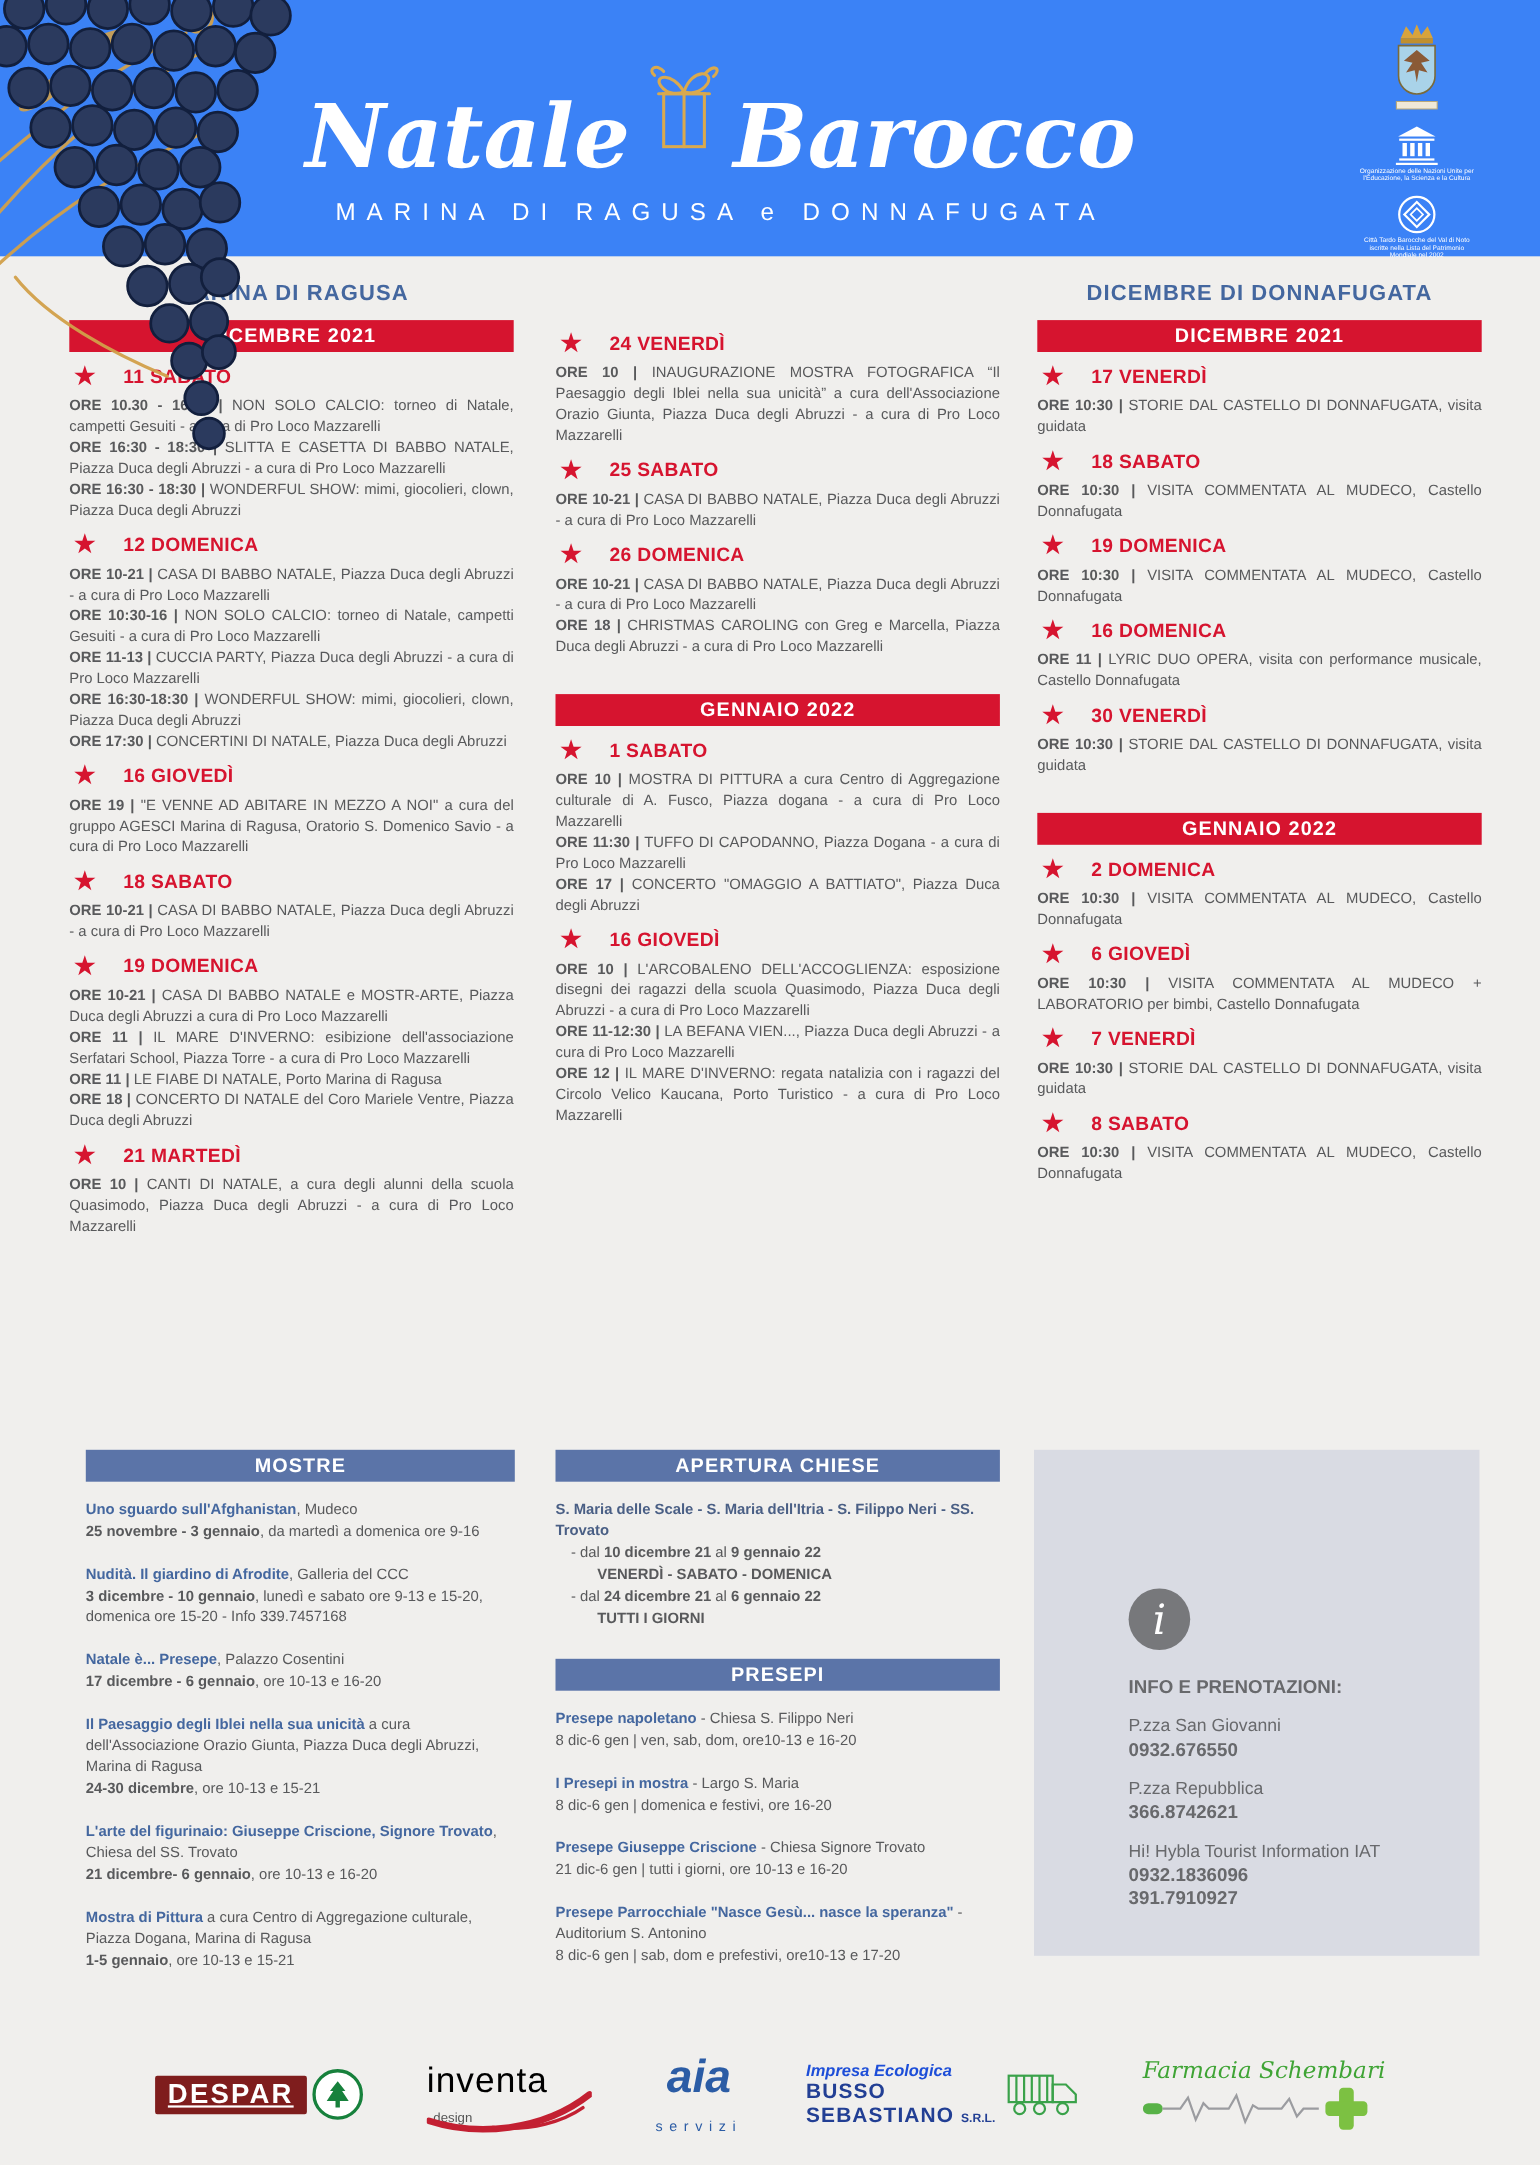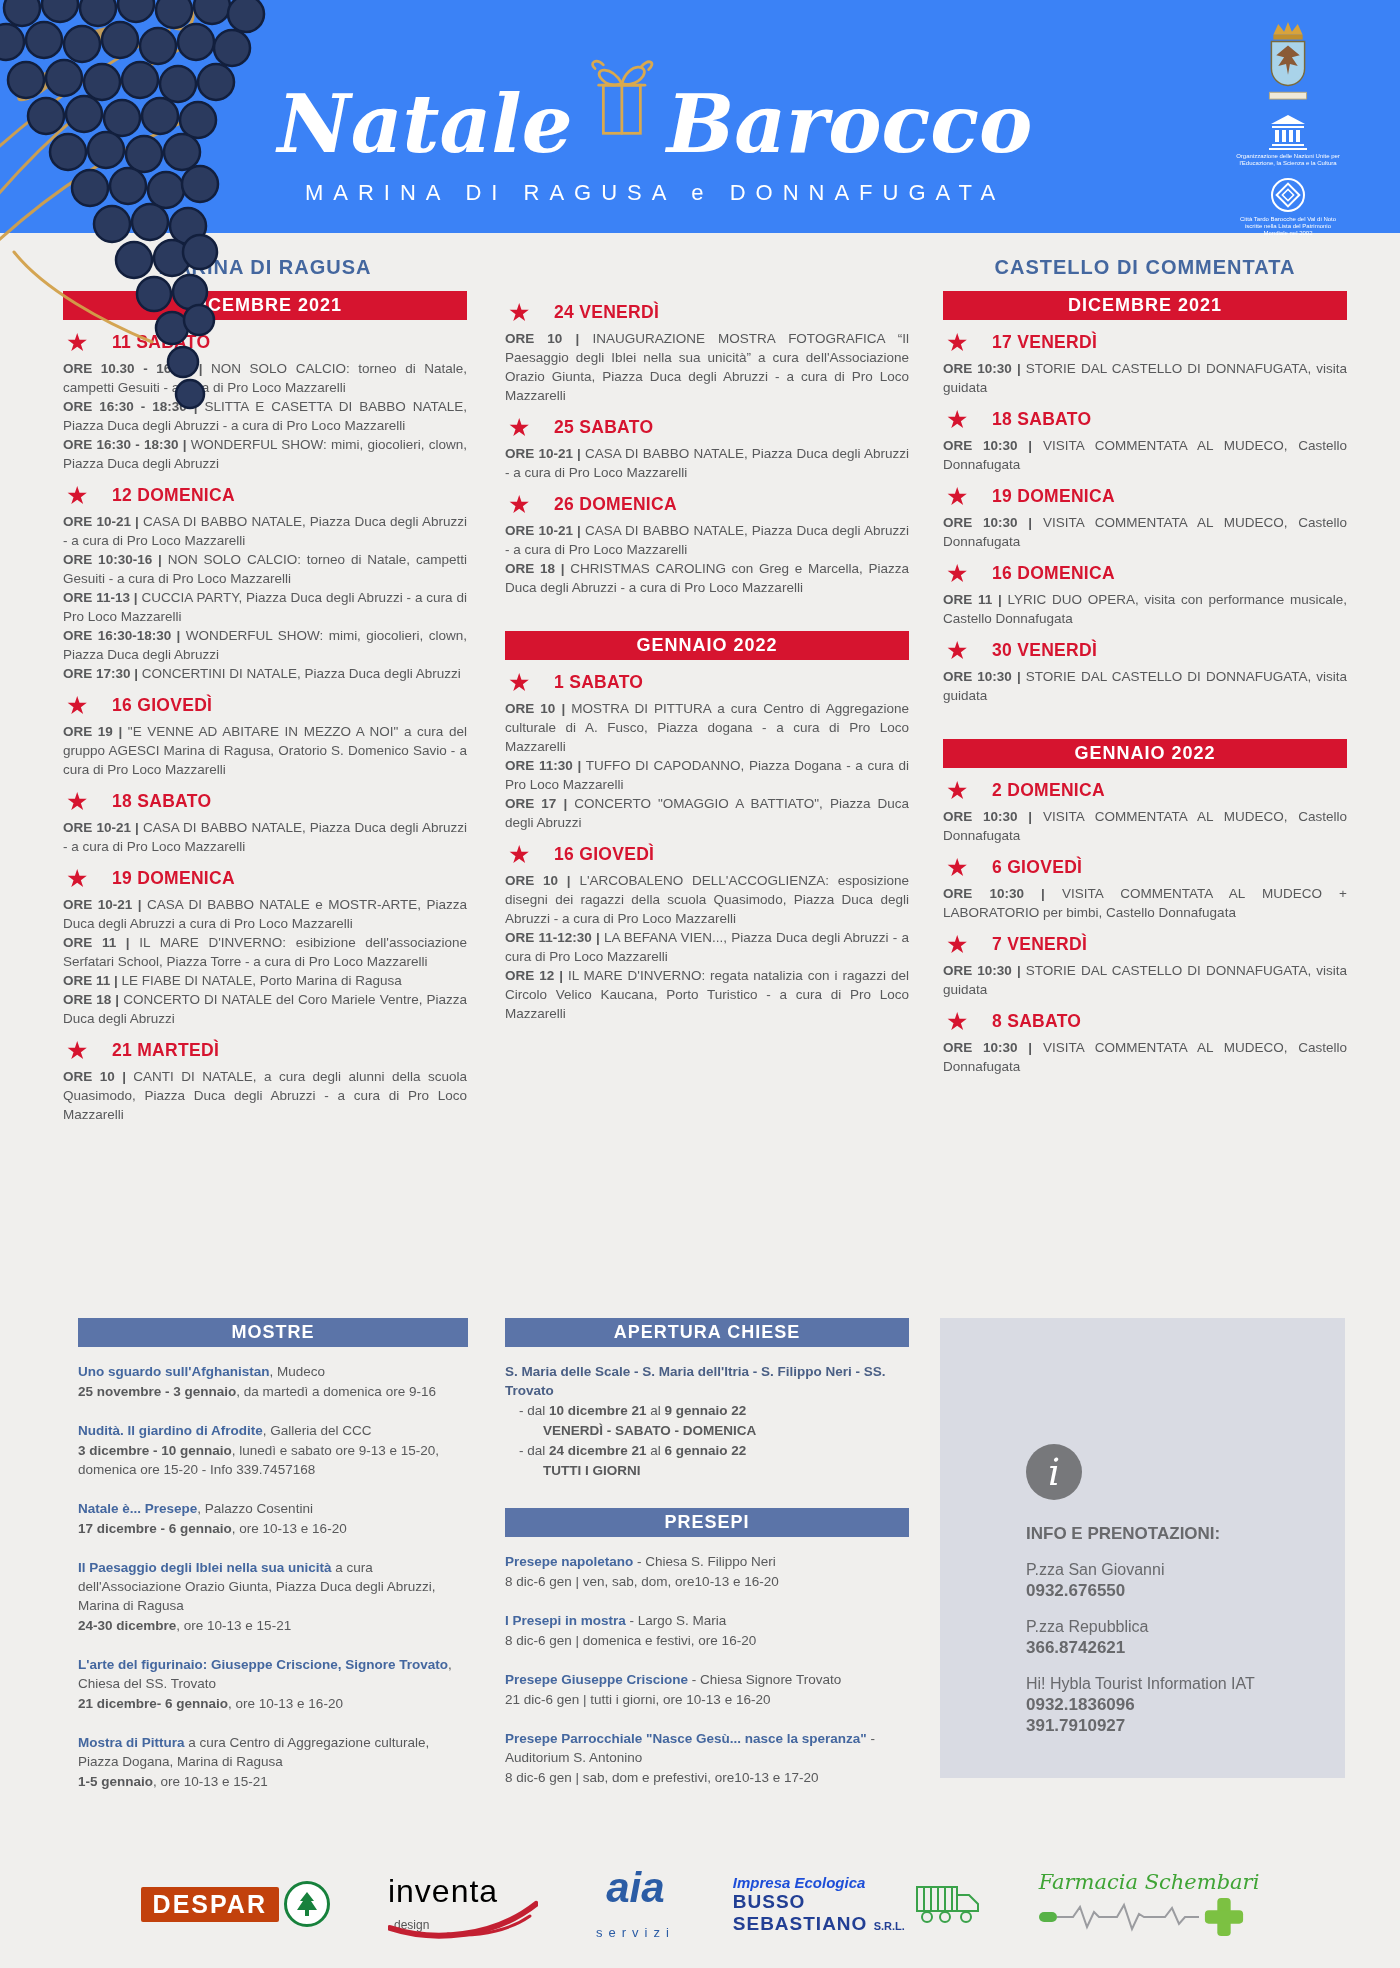--- a/index.html
+++ b/index.html
@@ -55,22 +55,22 @@
              display:flex;align-items:center;justify-content:center;margin:126px 0 24px 86px;
              font-family:"DejaVu Serif",serif;font-style:italic;font-size:38px;}
   .info-head{margin-left:86px;font-weight:bold;font-size:17px;color:#68696c;}
   .info-entry{margin:15px 0 0 86px;color:#68696c;font-size:16px;line-height:21px;}
   .phone{font-weight:bold;font-size:17px;color:#68696c;}
 
   
   .sponsors{position:absolute;left:0;top:1862px;width:1400px;height:84px;display:flex;
             align-items:center;justify-content:center;gap:58px;}
   .sp{display:flex;align-items:center;}
-  .despar-box{background:#c2410c;color:#fff;font-weight:bold;font-size:25px;letter-spacing:2px;
-              padding:3px 12px;border-radius:2px;}
+  .despar-box{background:#7f1d1d;color:#fff;font-weight:bold;font-size:25px;letter-spacing:2px;
+              padding:3px 12px;border-radius:2px;text-decoration:underline;}
   .despar-circle{width:40px;height:40px;border-radius:50%;border:3px solid #17813c;background:#fff;
                  display:flex;align-items:center;justify-content:center;margin-left:5px;}
   .inventa{flex-direction:column;align-items:flex-start;position:relative;width:150px;}
   .inventa-name{font-size:32px;color:#000000;letter-spacing:1px;line-height:30px;}
   .inventa-sub{font-size:12px;color:#555;margin:12px 0 0 6px;}
   .inventa svg{position:absolute;left:0;top:22px;}
   .aia{flex-direction:column;align-items:center;gap:15px;}
   .aia-name{font-size:42px;font-weight:bold;color:#2b5ca5;line-height:40px;font-style:italic;}
   .aia-sub{font-size:13px;letter-spacing:6px;color:#2b5ca5;margin-top:2px;}
   .busso{gap:10px;}
@@ -281,21 +281,21 @@
           <span class="star">★</span>
           <span class="day-label">16 GIOVEDÌ</span>
         </div>
         <p class="ev"><b>ORE 10 |</b> L'ARCOBALENO DELL'ACCOGLIENZA: esposizione disegni dei ragazzi della scuola Quasimodo, Piazza Duca degli Abruzzi - a cura di Pro Loco Mazzarelli</p>
         <p class="ev"><b>ORE 11-12:30 |</b> LA BEFANA VIEN..., Piazza Duca degli Abruzzi - a cura di Pro Loco Mazzarelli</p>
         <p class="ev"><b>ORE 12 |</b> IL MARE D'INVERNO: regata natalizia con i ragazzi del Circolo Velico Kaucana, Porto Turistico - a cura di Pro Loco Mazzarelli</p>
       </div>
     </div>
 
   <div class="col col3">
-    <h2 class="col-heading">CASTELLO DI COMMENTATA</h2>
+    <h2 class="col-heading">DICEMBRE DI DONNAFUGATA</h2>
   <div class="section">
         <div class="red-banner">DICEMBRE 2021</div>
         <div class="day-row">
           <span class="star">★</span>
           <span class="day-label">17 VENERDÌ</span>
         </div>
         <p class="ev"><b>ORE 10:30 |</b> STORIE DAL CASTELLO DI DONNAFUGATA, visita guidata</p>
         <div class="day-row">
           <span class="star">★</span>
           <span class="day-label">18 SABATO</span>

